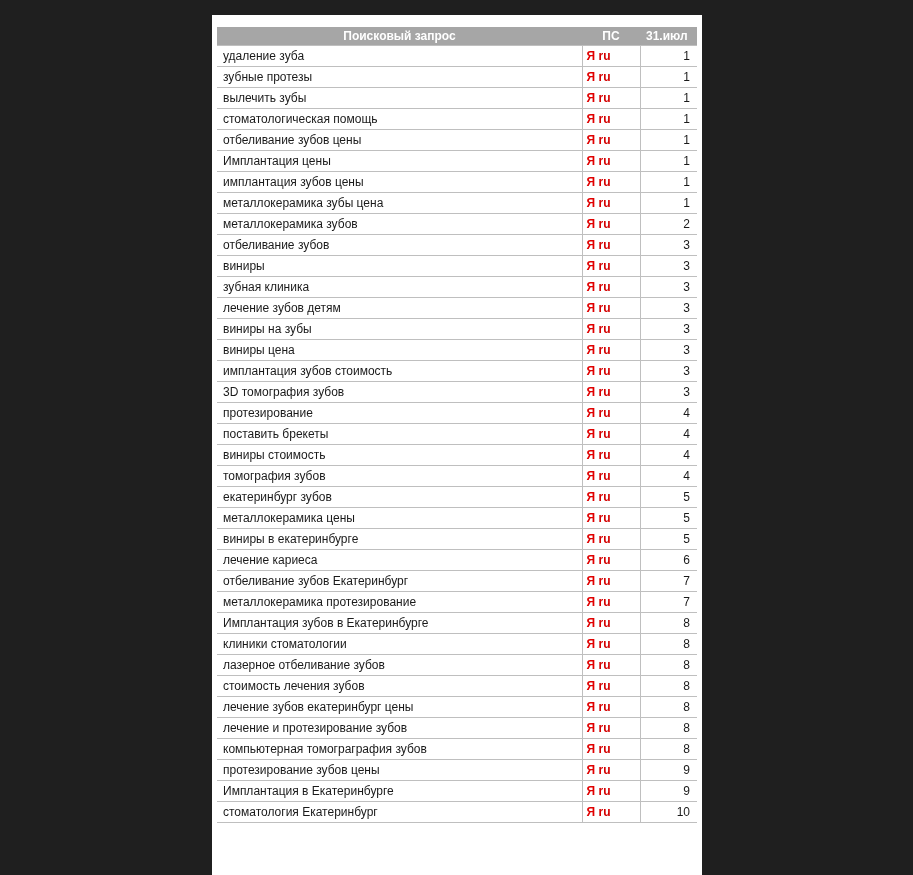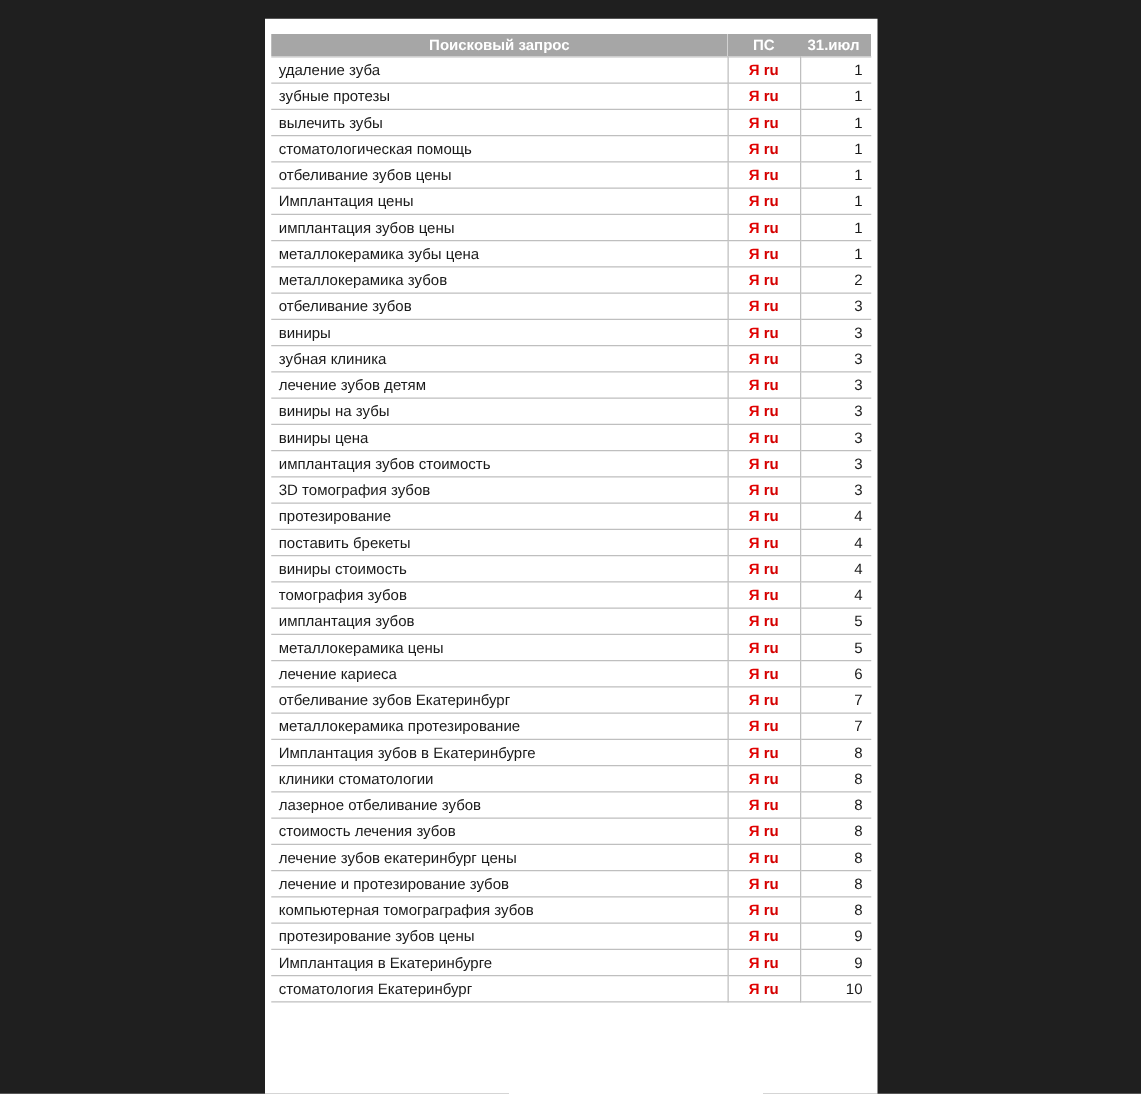--- a/index.html
+++ b/index.html
@@ -72,21 +72,21 @@
     overflow: hidden;
     background: #ffffff;
   }
 
   tbody td.cell-query {
     text-align: left;
     padding-left: 6px;
     border-right: 1px solid #bfbfbf;
   }
   tbody td.cell-engine {
-    text-align: center;
+    text-align: left;
     padding: 0 4px;
     border-right: 1px solid #bfbfbf;
   }
   tbody td.cell-rank {
     text-align: right;
     padding-right: 7px;
   }
 
   tbody tr:first-child td {
     border-top: 1px solid #bfbfbf;
@@ -230,26 +230,31 @@
             <td class="cell-query">виниры стоимость</td>
             <td class="cell-engine"><span class="engine-badge"><span class="engine-ya">Я</span> <span class="engine-tld">ru</span></span></td>
             <td class="cell-rank">4</td>
           </tr>
           <tr>
             <td class="cell-query">томография зубов</td>
             <td class="cell-engine"><span class="engine-badge"><span class="engine-ya">Я</span> <span class="engine-tld">ru</span></span></td>
             <td class="cell-rank">4</td>
           </tr>
           <tr>
-            <td class="cell-query">имплантация зубов</td>
+            <td class="cell-query">екатеринбург зубов</td>
             <td class="cell-engine"><span class="engine-badge"><span class="engine-ya">Я</span> <span class="engine-tld">ru</span></span></td>
             <td class="cell-rank">5</td>
           </tr>
           <tr>
             <td class="cell-query">металлокерамика цены</td>
+            <td class="cell-engine"><span class="engine-badge"><span class="engine-ya">Я</span> <span class="engine-tld">ru</span></span></td>
+            <td class="cell-rank">5</td>
+          </tr>
+          <tr>
+            <td class="cell-query">виниры в екатеринбурге</td>
             <td class="cell-engine"><span class="engine-badge"><span class="engine-ya">Я</span> <span class="engine-tld">ru</span></span></td>
             <td class="cell-rank">5</td>
           </tr>
           <tr>
             <td class="cell-query">лечение кариеса</td>
             <td class="cell-engine"><span class="engine-badge"><span class="engine-ya">Я</span> <span class="engine-tld">ru</span></span></td>
             <td class="cell-rank">6</td>
           </tr>
           <tr>
             <td class="cell-query">отбеливание зубов Екатеринбург</td>

